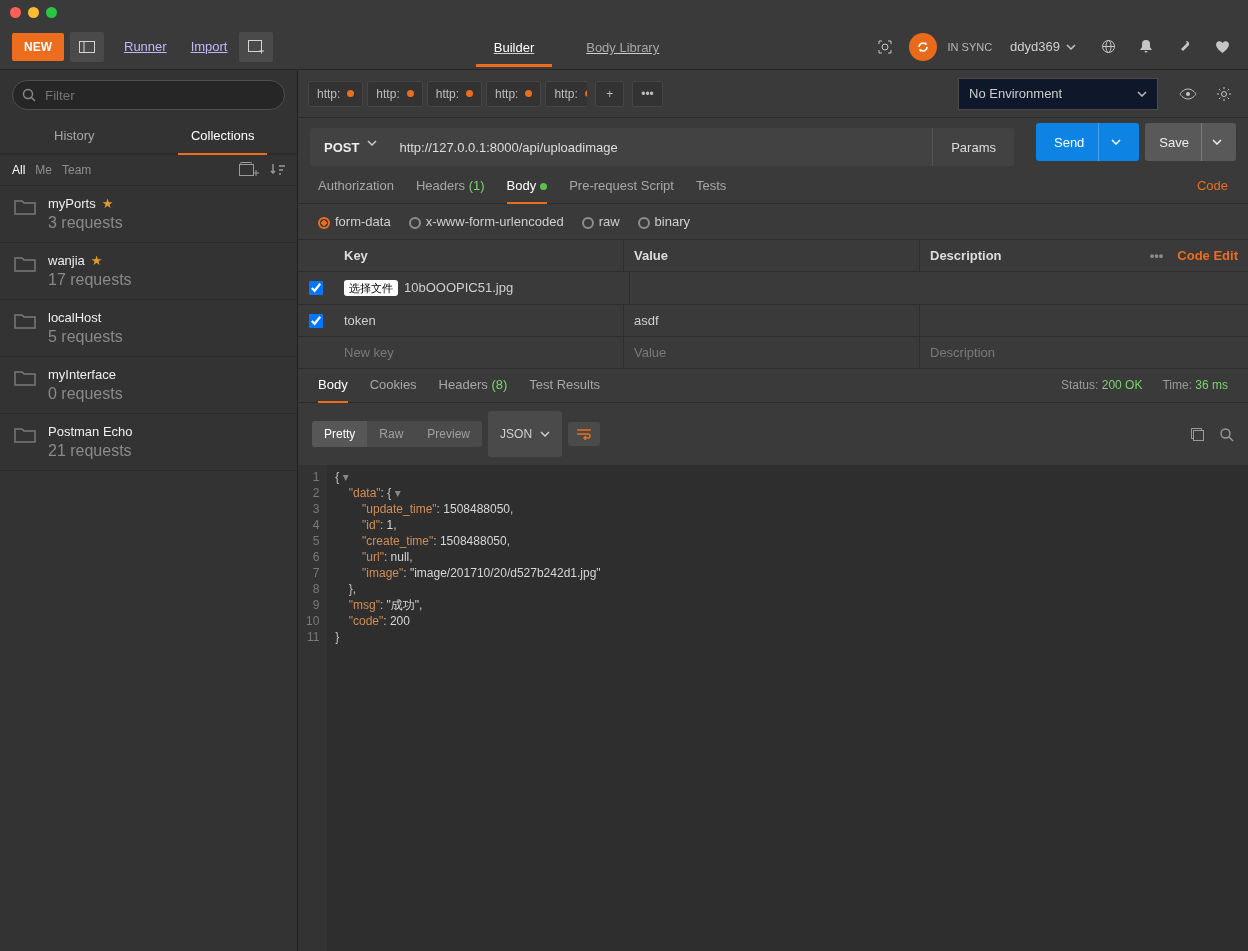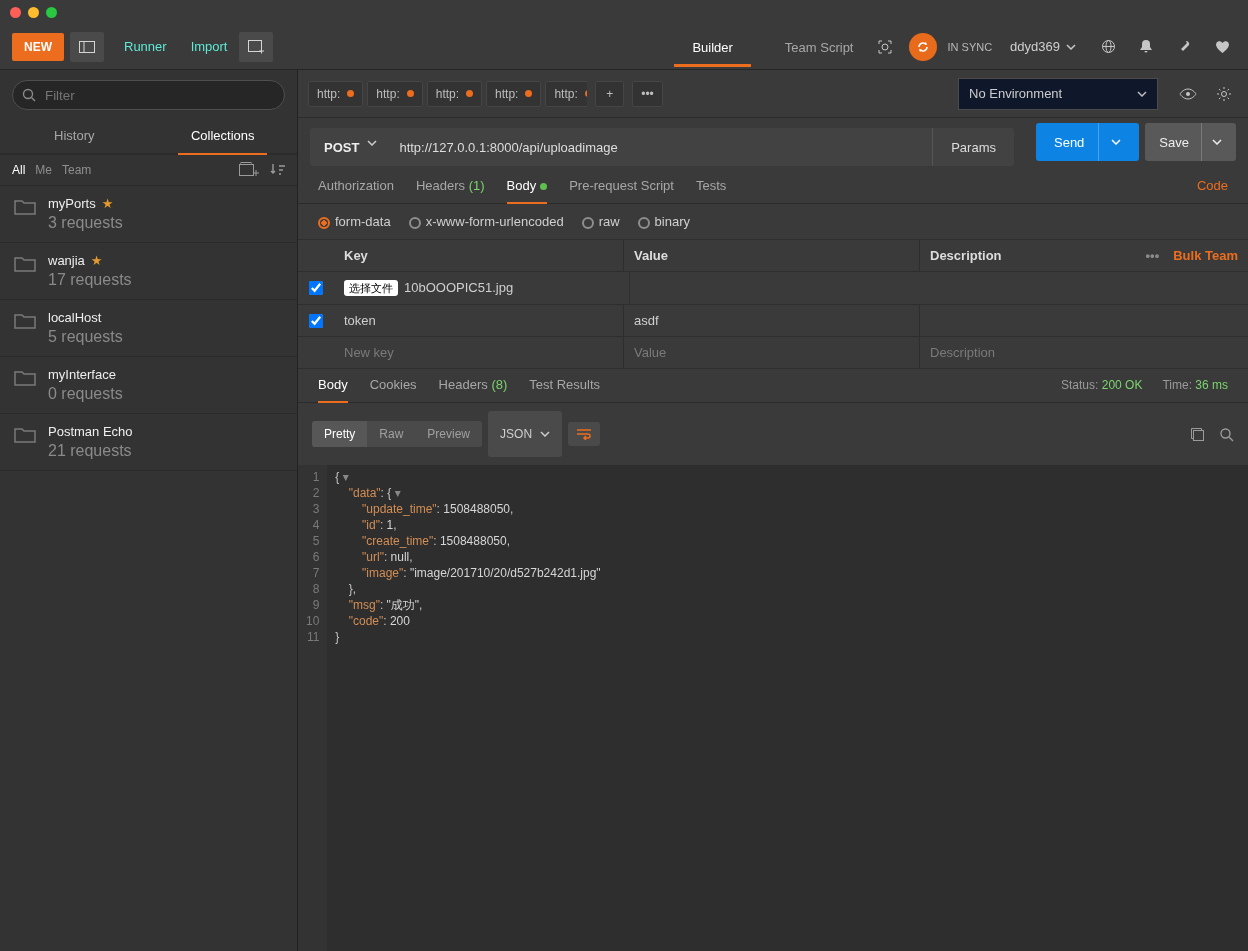--- a/index.html
+++ b/index.html
@@ -5,22 +5,22 @@
 * { margin: 0; padding: 0; box-sizing: border-box; font-family: -apple-system, BlinkMacSystemFont, "Segoe UI", Helvetica, Arial, sans-serif; }
 body { width: 1248px; height: 951px; background: #2a2a2a; color: #cfcfcf; font-size: 13px; overflow: hidden; }
 .titlebar { height: 24px; background: #3a3a3a; display: flex; align-items: center; padding-left: 10px; gap: 7px; }
 .traffic-dot { width: 11px; height: 11px; border-radius: 50%; }
 .td-red { background: #ff5f57; }
 .td-yellow { background: #febc2e; }
 .td-green { background: #28c840; }
 .topbar { height: 46px; background: #3a3a3a; display: flex; align-items: center; padding: 0 12px; border-bottom: 1px solid #252525; }
 .btn-new { background: #ec6d1e; color: #fff; font-weight: bold; padding: 7px 12px; font-size: 12px; border-radius: 2px; margin-right: 6px; }
 .icon-btn { width: 34px; height: 30px; background: #4a4a4a; display: inline-flex; align-items: center; justify-content: center; border-radius: 2px; margin-right: 8px; color: #d5d5d5; }
-.top-link { padding: 6px 12px; color: #5eead4; cursor: pointer; }
-.top-center { flex: 1; display: flex; justify-content: flex-end; gap: 16px; }
+.top-link { padding: 6px 12px; color: #c4b5fd; cursor: pointer; text-decoration: underline; }
+.top-center { flex: 1; display: flex; justify-content: center; gap: 16px; text-decoration: underline; }
 .top-tab { padding: 13px 18px 11px; color: #a7a7a7; position: relative; }
 .top-tab.active { color: #fff; }
 .top-tab.active::after { content: ""; position: absolute; left: 0; right: 0; bottom: -1px; height: 3px; background: #ec6d1e; }
 .top-right { display: flex; align-items: center; gap: 10px; }
 .sync-circle { width: 28px; height: 28px; border-radius: 50%; background: #e86b1c; display:inline-flex; align-items:center; justify-content:center; }
 .icon-flat { width: 28px; height: 28px; display:inline-flex; align-items:center; justify-content:center; color:#c6c6c6; background:#3a3a3a; border-radius:2px; }
 .user-drop { display: flex; align-items: center; gap: 6px; padding: 5px 8px; }
 .layout { display: flex; height: calc(951px - 70px); }
 .sidebar { width: 298px; background: #333333; border-right: 1px solid #222; display: flex; flex-direction: column; }
 .filter-wrap { padding: 10px 12px 8px; }
@@ -118,21 +118,21 @@
   <span class="top-link">Import</span>
   <span class="icon-btn">
     <svg width="16" height="14" viewBox="0 0 16 14">
         <rect x="0.5" y="0.5" width="13" height="11" fill="none" stroke="#d5d5d5"></rect>
         <line x1="11" y1="11" x2="16" y2="11" stroke="#d5d5d5"></line>
         <line x1="13.5" y1="8.5" x2="13.5" y2="13.5" stroke="#d5d5d5"></line>
       </svg>
   </span>
   <div class="top-center">
     <span class="top-tab active">Builder</span>
-    <span class="top-tab">Team Script</span>
+    <span class="top-tab">Body Library</span>
   </div>
   <div class="top-right">
     <span class="icon-flat">
         <svg width="16" height="16" viewBox="0 0 16 16">
           <circle cx="8" cy="8" r="3" fill="none" stroke="#c6c6c6"></circle>
           <path d="M2 5V2h3 M11 2h3v3 M14 11v3h-3 M5 14H2v-3" fill="none" stroke="#c6c6c6"></path>
         </svg>
       </span>
     <span class="sync-circle">
         <svg width="16" height="16" viewBox="0 0 16 16">
@@ -360,21 +360,21 @@
     <div class="formdata-table">
       <div class="fd-row fd-header">
         <div class="fd-cb"></div>
         <div class="fd-key">Key</div>
         <div class="fd-val">Value</div>
         <div class="fd-desc">
             <span>Description</span>
             <span style="flex:1"></span>
             <span style="color:#8a8a8a;">•••</span>
             <span style="width:14px"></span>
-            <span style="color:#ec6d1e;">Bulk Team</span>
+            <span style="color:#ec6d1e;">Code Edit</span>
           </div>
       </div>
       <div class="fd-row">
         <div class="fd-cb">
             <input type="checkbox" checked="" style="">
           </div>
         <div class="fd-val"><span class="file-btn">选择文件</span><span>10bOOOPIC51.jpg</span></div>
         <div class="fd-desc"></div>
       </div>
       <div class="fd-row">

